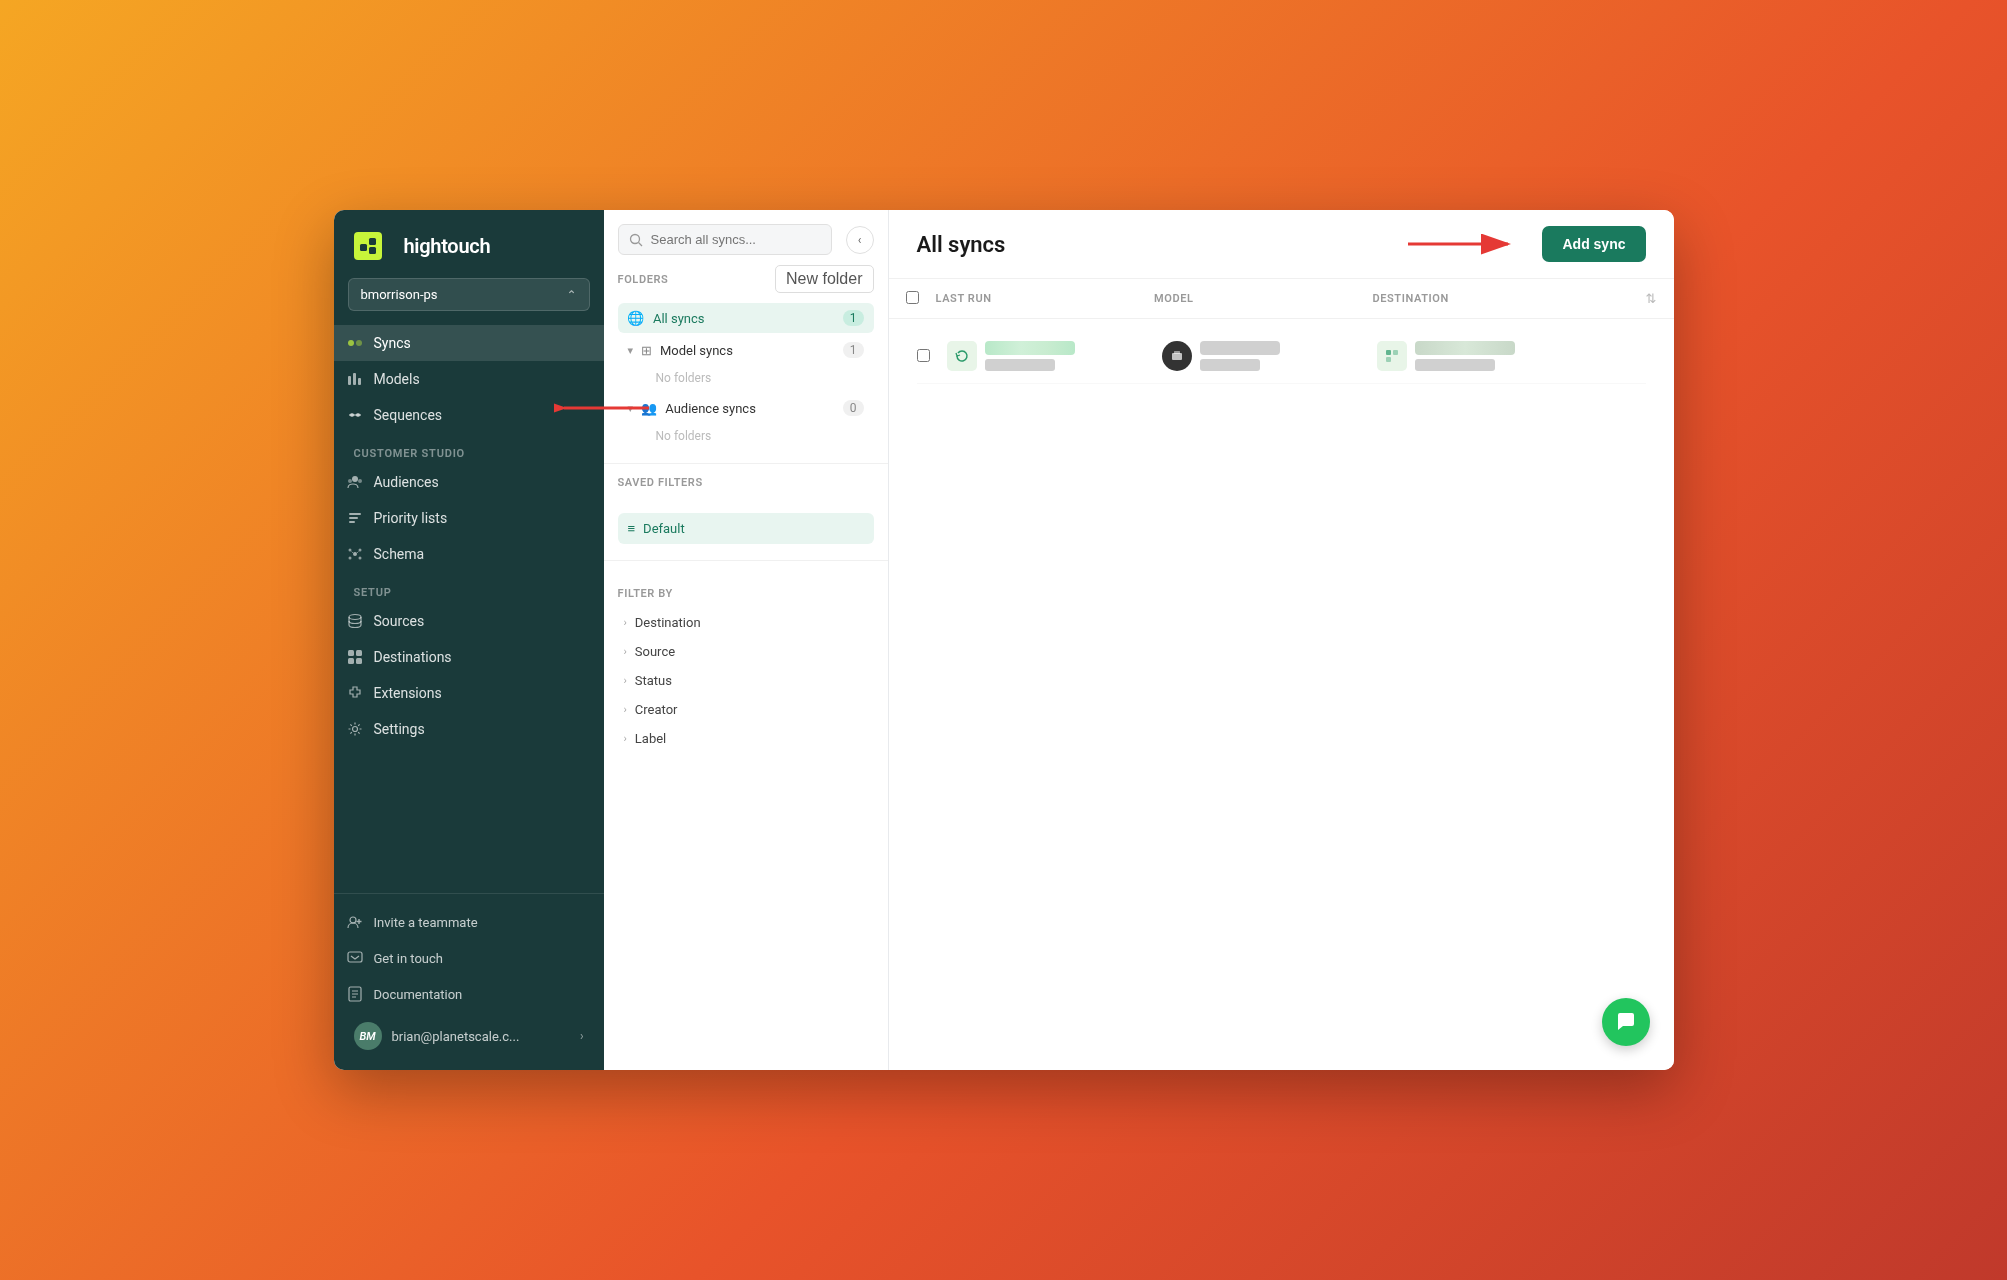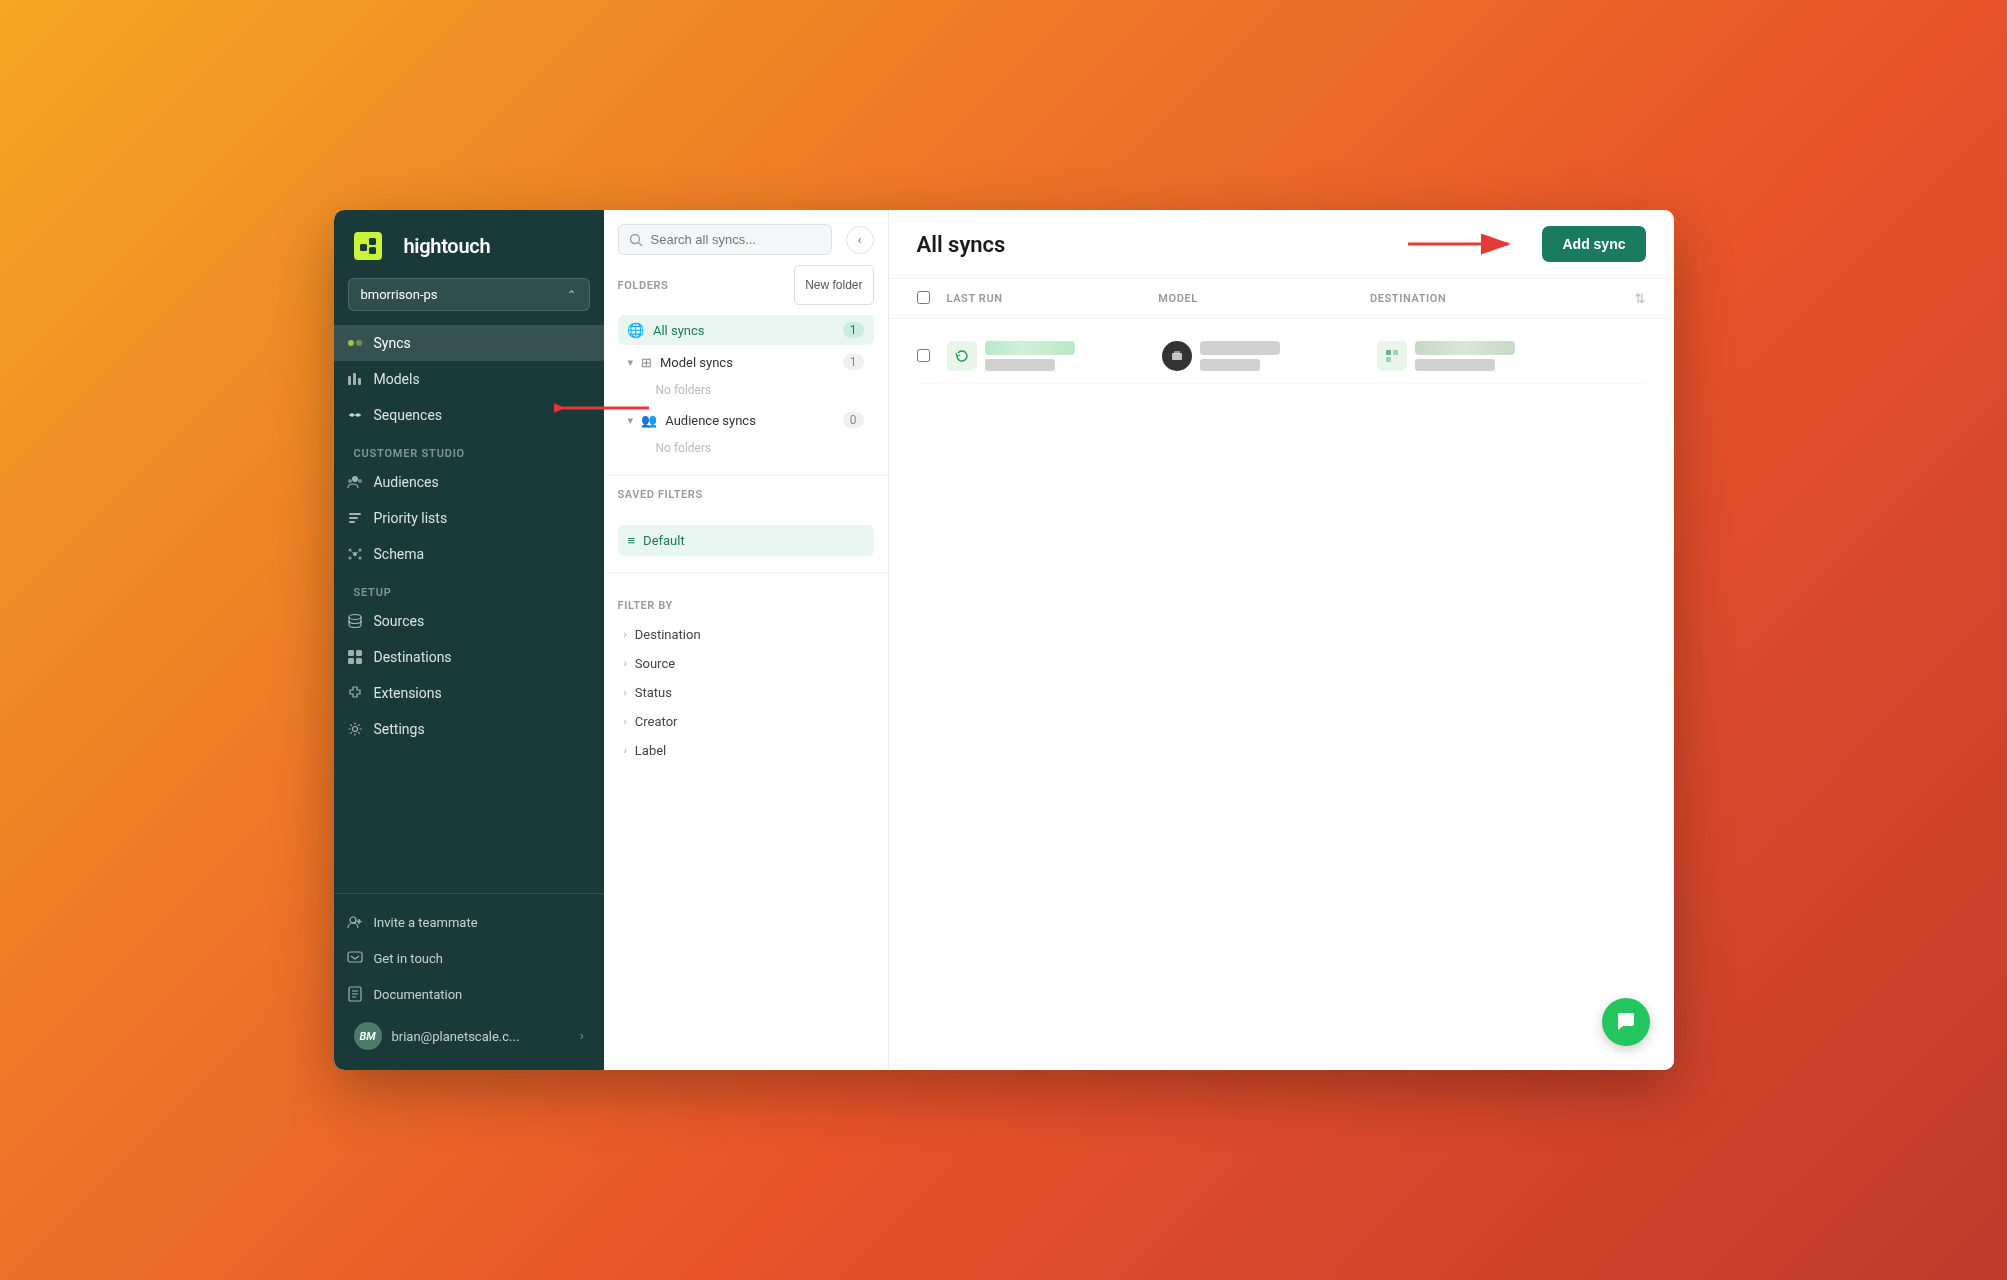--- a/index.html
+++ b/index.html
@@ -203,25 +203,25 @@
       margin-bottom: 10px;
     }
     .folders-label {
       font-size: 11px;
       font-weight: 600;
       color: #999;
       text-transform: uppercase;
       letter-spacing: 0.6px;
     }
     .new-folder-btn {
-      font-size: 12px;
+      font-size: 16px;
       color: #555;
       border: 1px solid #ddd;
       border-radius: 5px;
-      padding: 12px 10px;
+      padding: 4px 10px;
       cursor: pointer;
       background: #fff;
     }
     .folder-item {
       display: flex;
       align-items: center;
       justify-content: space-between;
       padding: 7px 10px;
       border-radius: 6px;
       cursor: pointer;
@@ -322,21 +322,21 @@
       border-radius: 7px;
       padding: 10px 20px;
       font-size: 14px;
       font-weight: 600;
       cursor: pointer;
       white-space: nowrap;
     }
     .table-header {
       display: flex;
       align-items: center;
-      padding: 10px 28px;
+      padding: 10px 17px;
       border-bottom: 1px solid #f0f0f0;
       background: #fff;
     }
     .th-checkbox { width: 30px; flex-shrink: 0; }
     .th-label {
       font-size: 11px;
       font-weight: 600;
       color: #999;
       text-transform: uppercase;
       letter-spacing: 0.6px;

